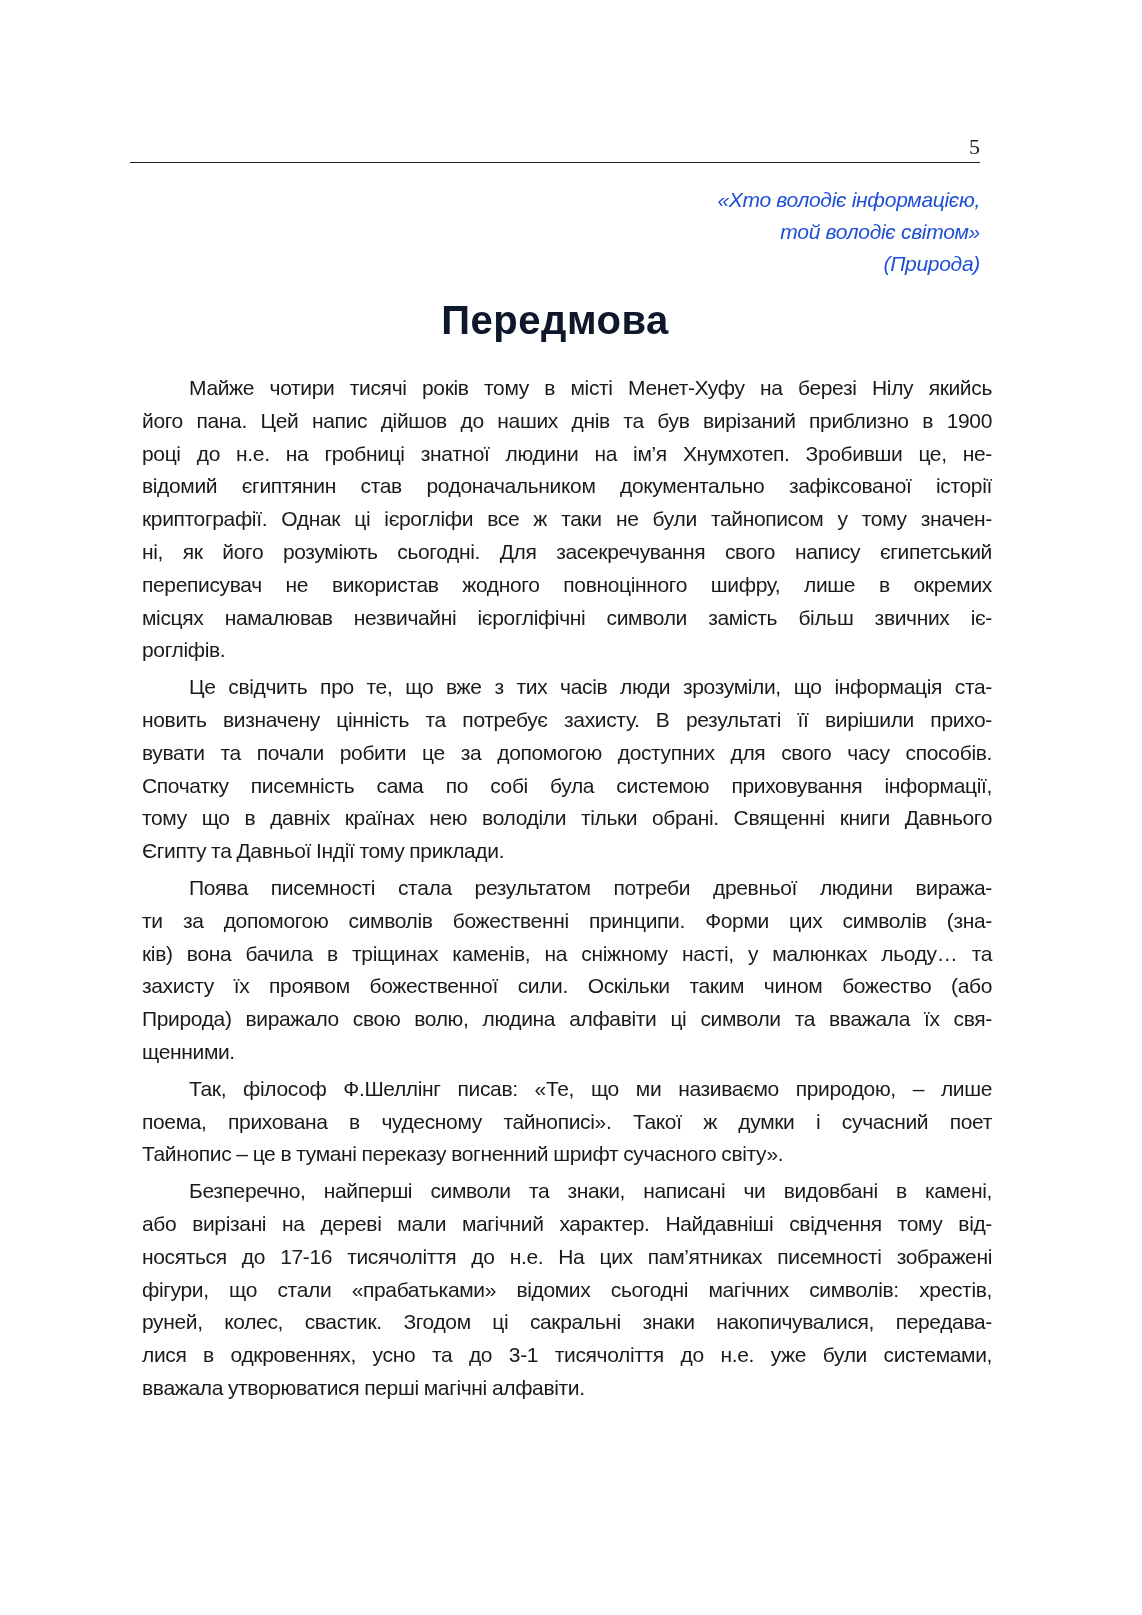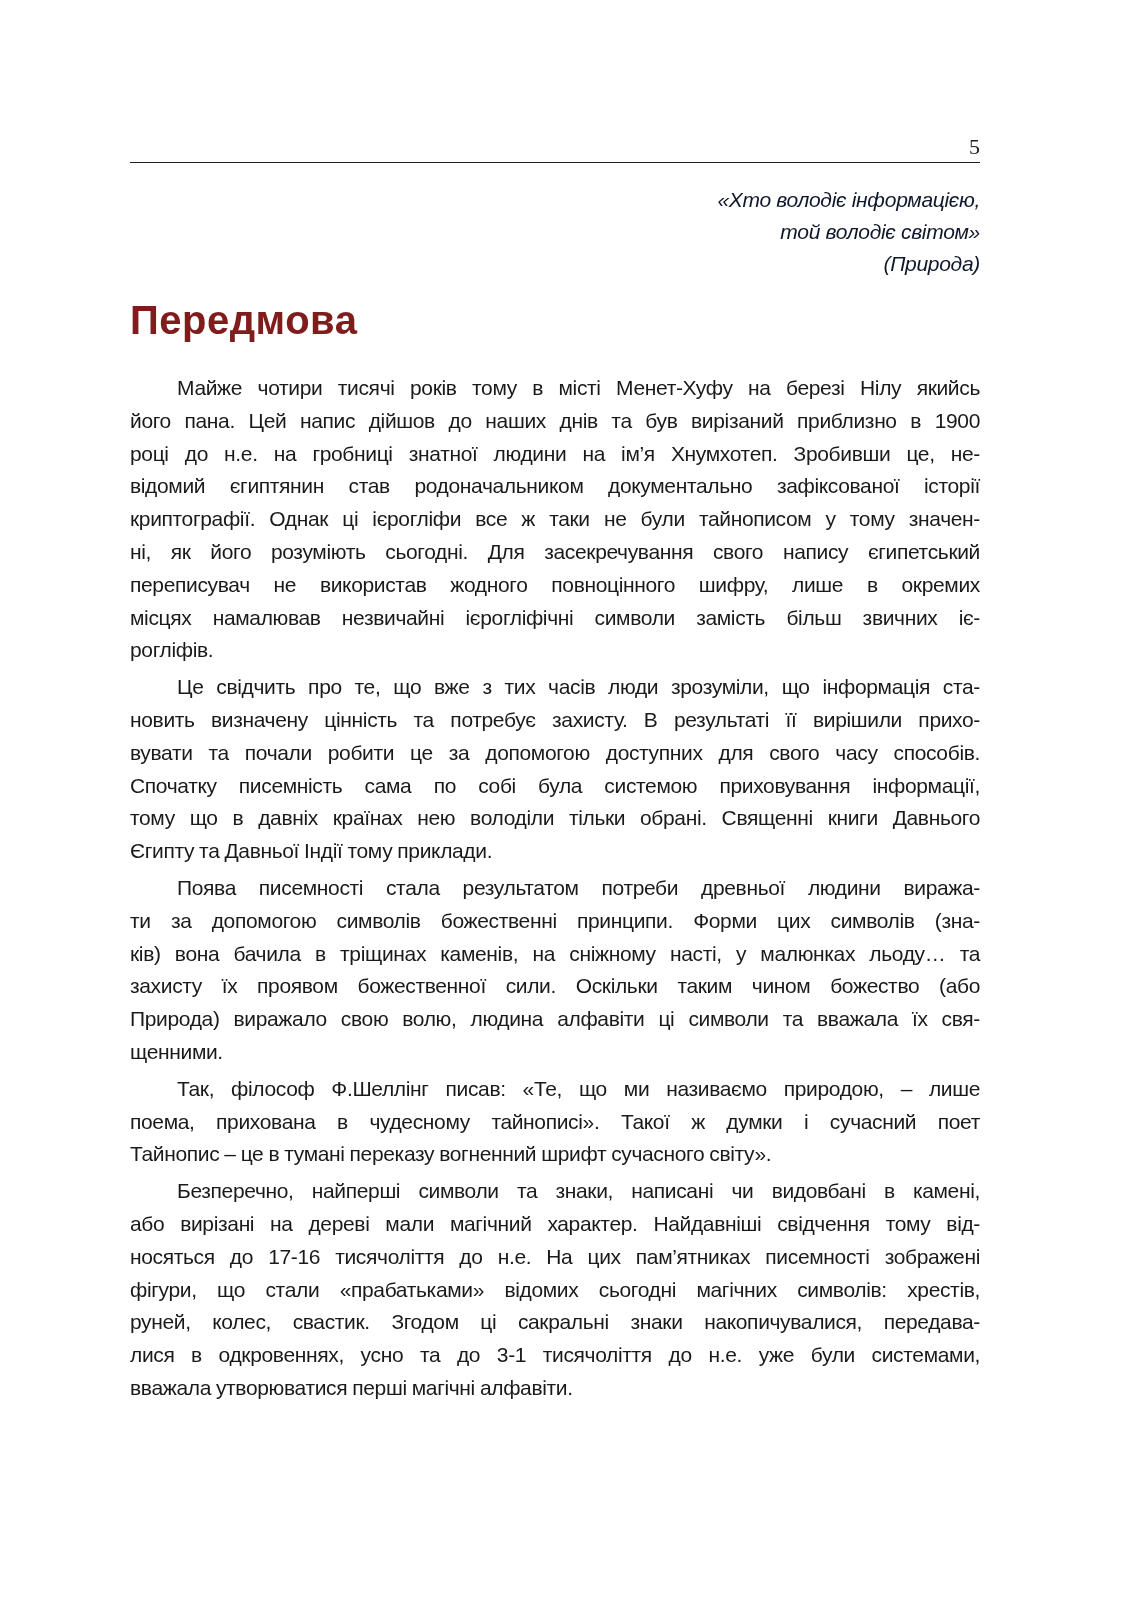--- a/index.html
+++ b/index.html
@@ -3,25 +3,25 @@
 <meta charset="utf-8">
 <style>
   html, body { margin: 0; padding: 0; background: #ffffff; }
   body { width: 1142px; height: 1615px; position: relative; overflow: hidden;
          font-family: "Liberation Sans", sans-serif; color: #1a1a1a; }
   .header { position: absolute; left: 130px; top: 130px; width: 850px; height: 32px;
             border-bottom: 1.5px solid #222; }
   .page-number { position: absolute; right: 0; top: 4px; font-family: "Liberation Serif", serif;
                  font-size: 22px; color: #222; }
   .epigraph { position: absolute; right: 162px; top: 184px; text-align: right;
-              font-style: italic; font-size: 21px; line-height: 32px; color: #0f172a;
+              font-style: italic; font-size: 21px; line-height: 32px; color: #1d4ed8;
               font-family: "Liberation Sans Narrow", "Liberation Sans", sans-serif; letter-spacing: -0.3px; }
-  .title { position: absolute; left: 130px; width: 850px; top: 298px; text-align: left;
-           font-weight: bold; font-size: 40px; letter-spacing: 0.5px; color: #7f1d1d; }
-  .body { position: absolute; left: 130px; top: 372px; width: 850px; }
+  .title { position: absolute; left: 130px; width: 850px; top: 298px; text-align: center;
+           font-weight: bold; font-size: 40px; letter-spacing: 0.5px; color: #0f172a; }
+  .body { position: absolute; left: 142px; top: 372px; width: 850px; }
   .para { margin: 0 0 4px 0; text-indent: 47px; text-align: justify;
           font-size: 21px; line-height: 32.8px; letter-spacing: -0.35px; word-spacing: -0.5px; }
   .para .line { display: block; text-align: justify; text-align-last: justify; }
   .para .line.last { text-align-last: left; }
 </style>
 </head>
 <body>
 
 <div class="header">
   <span class="page-number">5</span>

